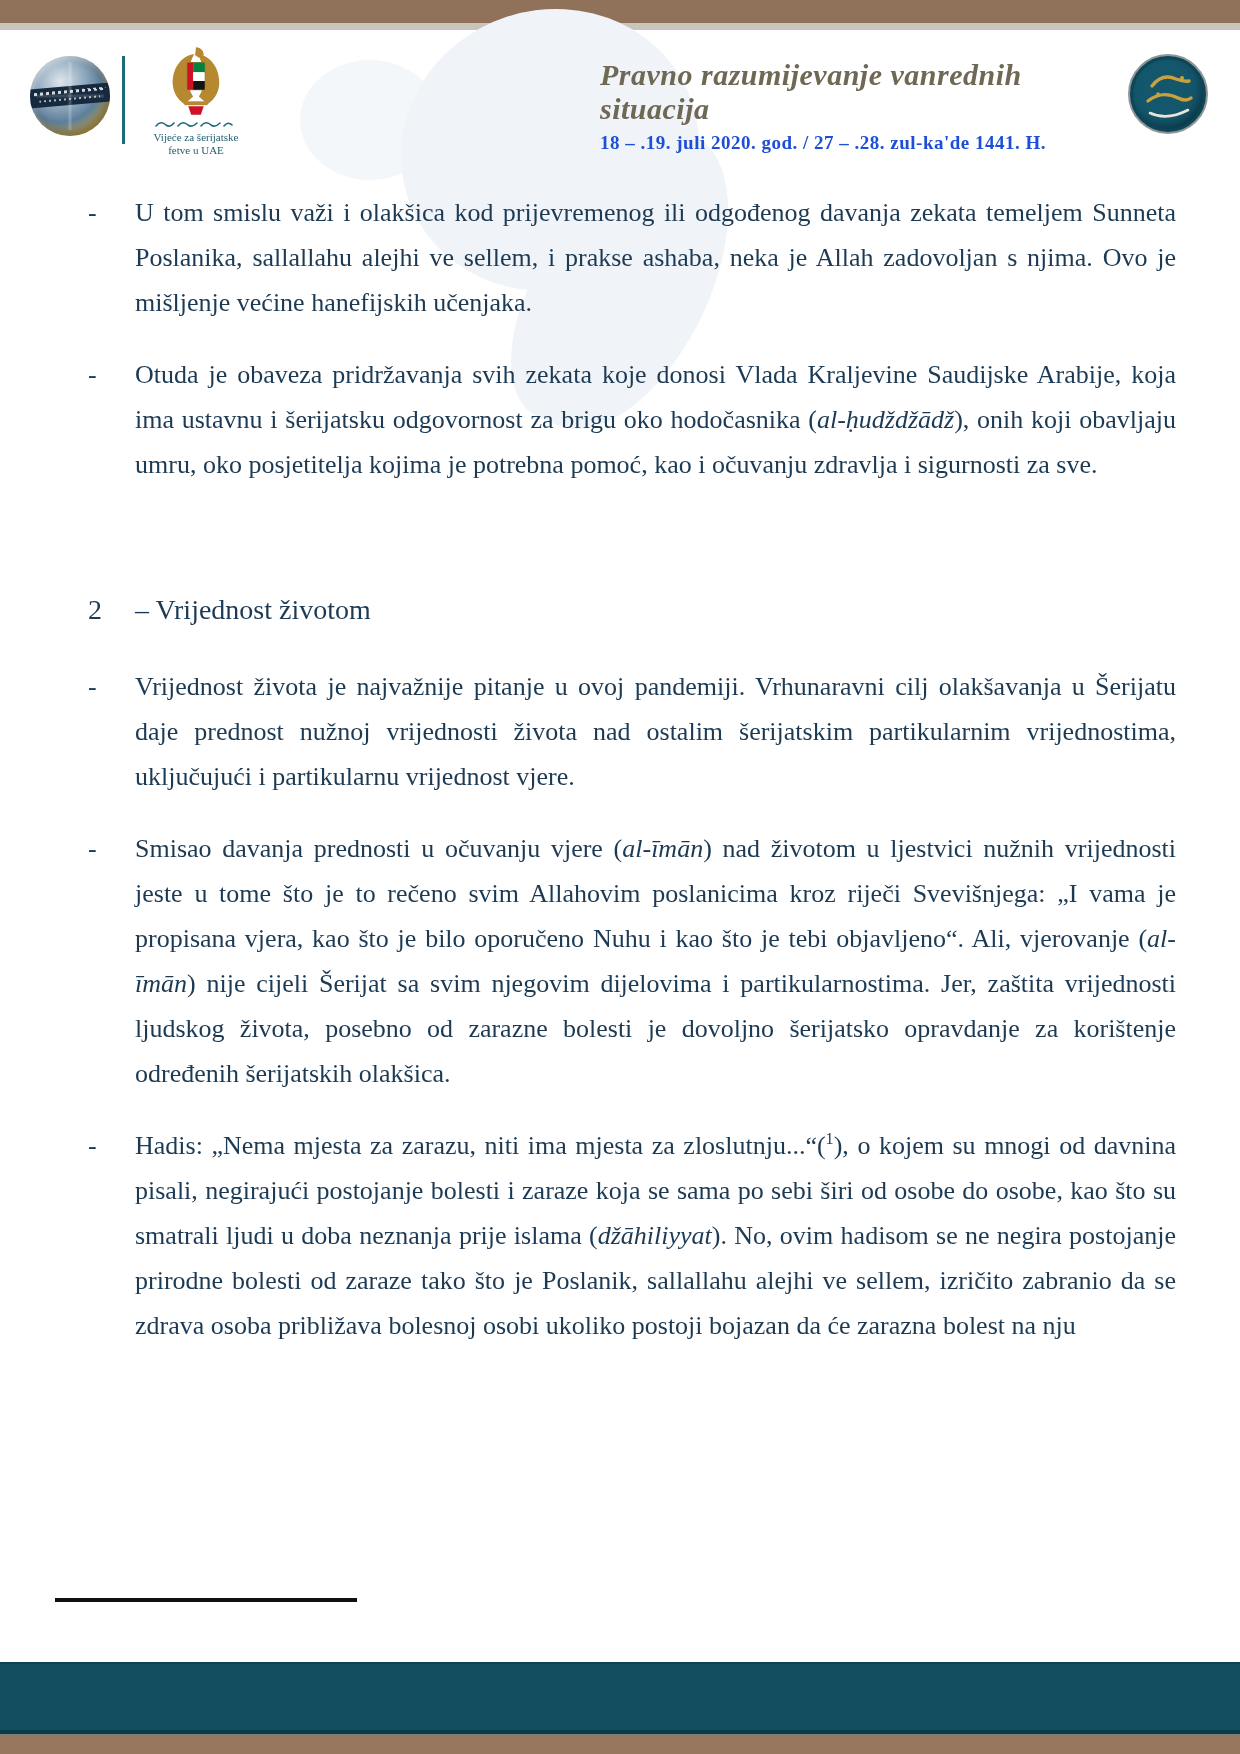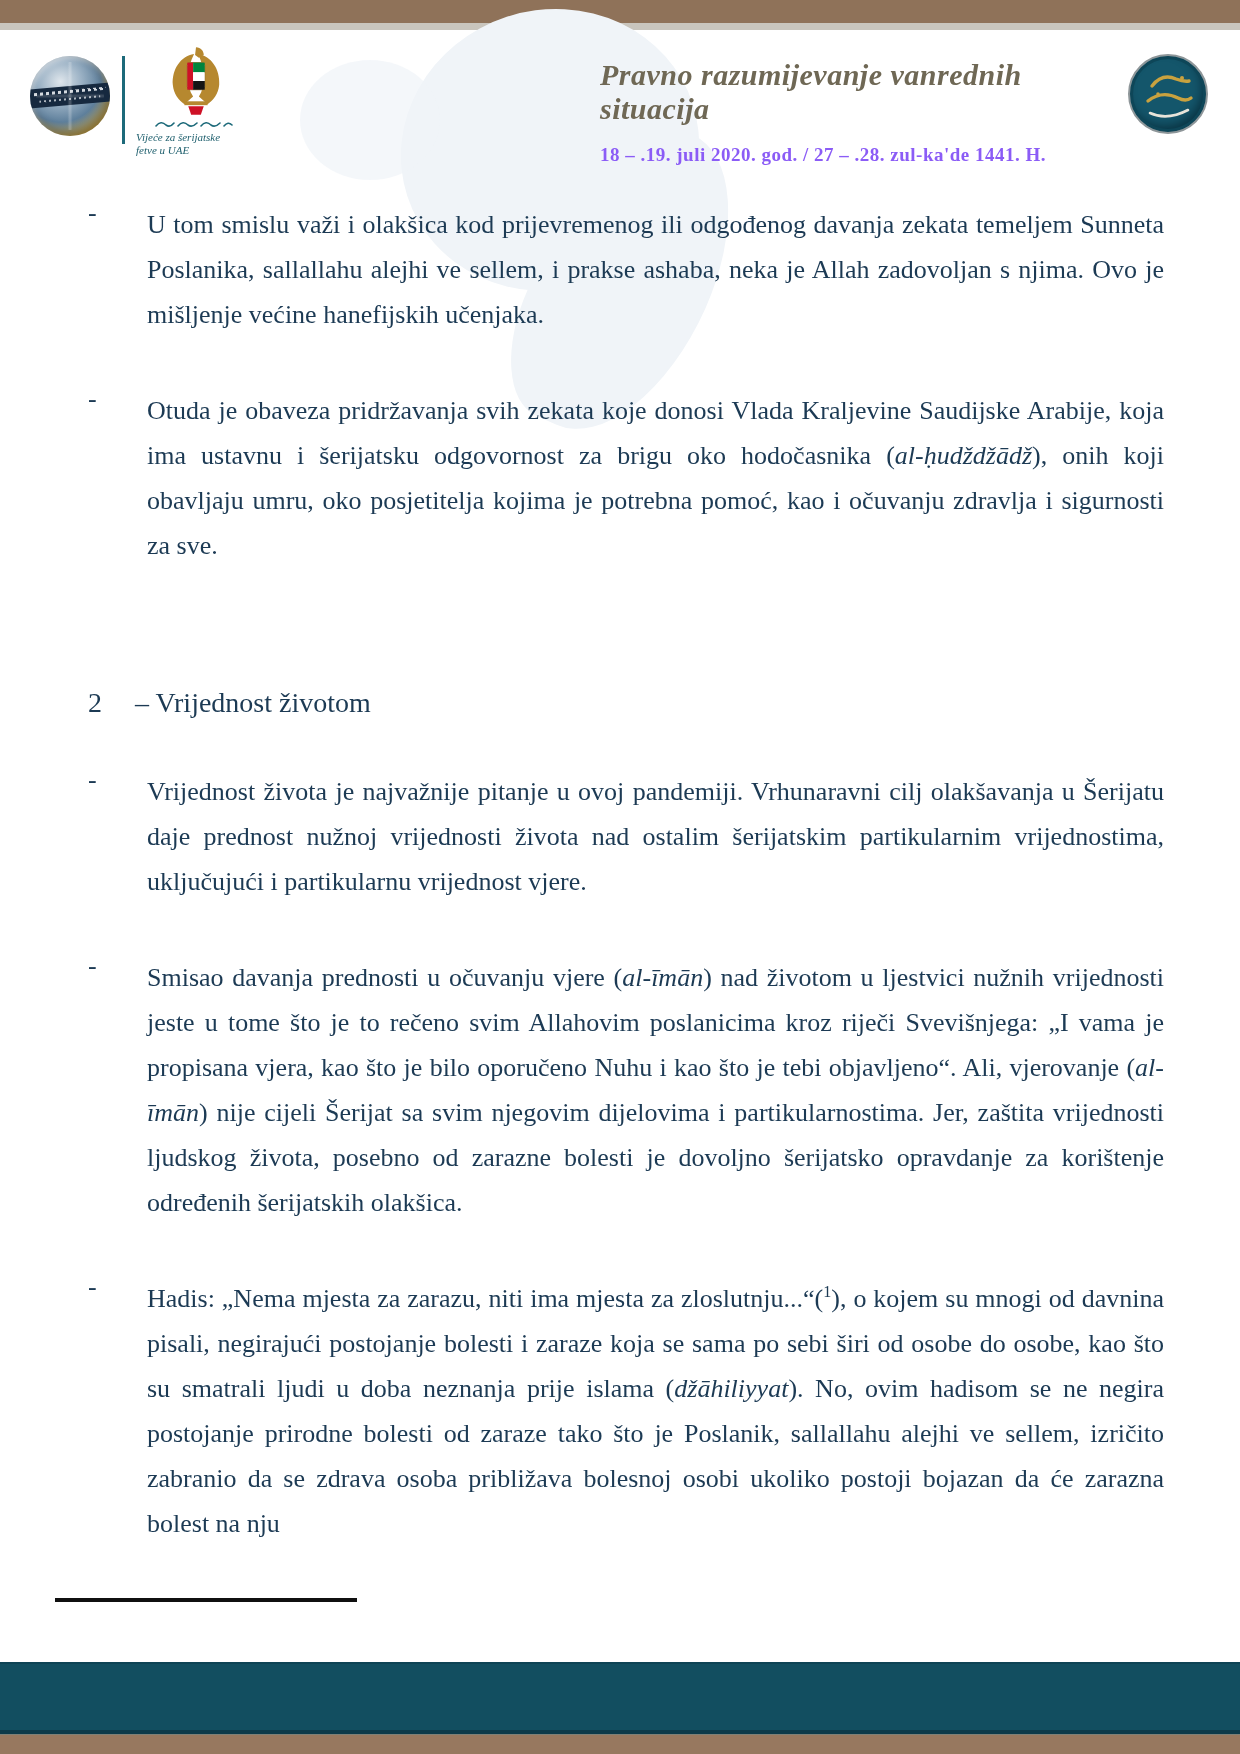--- a/index.html
+++ b/index.html
@@ -29,39 +29,39 @@
          background:linear-gradient(90deg,transparent 46%,rgba(255,255,255,.25) 50%,transparent 54%),
                     linear-gradient(0deg,transparent 46%,rgba(255,255,255,.18) 50%,transparent 54%);}
   .globe-band{position:absolute;left:-6%;top:38%;width:112%;height:24%;background:#16293f;transform:rotate(-5deg);}
   .globe-band::before{content:"";position:absolute;left:10%;right:10%;top:22%;height:3px;
          background:repeating-linear-gradient(90deg,#d4d9df 0 3px,transparent 3px 6px);}
   .globe-band::after{content:"";position:absolute;left:16%;right:16%;top:62%;height:2px;
          background:repeating-linear-gradient(90deg,#aeb6bf 0 2px,transparent 2px 5px);}
 
   .logo-divider{position:absolute;left:122px;top:26px;width:3px;height:88px;background:#1d6a7a;}
 
-  .uae-block{position:absolute;left:136px;top:16px;width:120px;font-style:italic;}
+  .uae-block{position:absolute;left:136px;top:16px;width:120px;text-align:center;}
   .uae-emblem{display:block;margin:0 auto;width:58px;height:70px;}
   .org-arabic{margin-top:3px;height:12px;}
   .org-arabic svg{display:block;margin:0 auto;}
   .org-line{font-size:11px;line-height:13px;color:#20606e;}
 
   .title-block{position:absolute;left:600px;top:28px;width:520px;text-align:left;}
   .doc-title{font-style:italic;font-weight:bold;font-size:30px;line-height:34px;color:#6f6855;letter-spacing:.5px;}
-  .doc-date{margin-top:18px;font-weight:bold;font-size:19px;color:#8b5cf6;letter-spacing:.5px;}
+  .doc-date{margin-top:6px;font-weight:bold;font-size:19px;color:#1d4ed8;letter-spacing:.5px;}
 
   .round-badge{position:absolute;left:1128px;top:24px;width:76px;height:76px;border-radius:50%;
          background:#14566b;border:2px solid #8e9699;box-shadow:inset 0 0 0 3px #0e4658, inset -4px -6px 10px rgba(0,20,30,.5);}
   .round-badge svg{position:absolute;inset:0;width:100%;height:100%;}
 
   
   .body-text{position:absolute;left:88px;top:170px;width:1088px;font-size:26px;line-height:45px;}
   .para{display:flex;margin:20px 0 27px 0;}
   .marker{flex:0 0 47px;}
-  .ptext{flex:1;margin:12px;text-align:justify;}
+  .ptext{flex:1;margin:0;text-align:justify;}
   .ptext i{font-style:italic;}
   sup{font-size:.62em;line-height:0;vertical-align:super;}
   .heading{display:flex;margin:100px 0 32px 0;font-size:28px;}
   .heading .marker{flex:0 0 47px;}
 
   
   .footnote-rule{position:absolute;left:55px;top:1598px;width:302px;height:4px;background:#101010;}
 </style>
 </head>
 <body>

